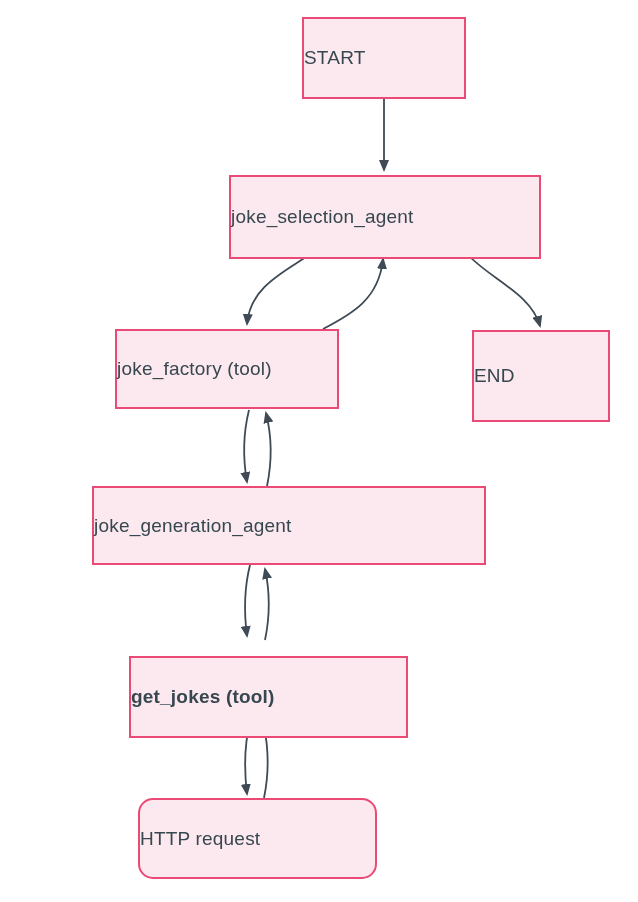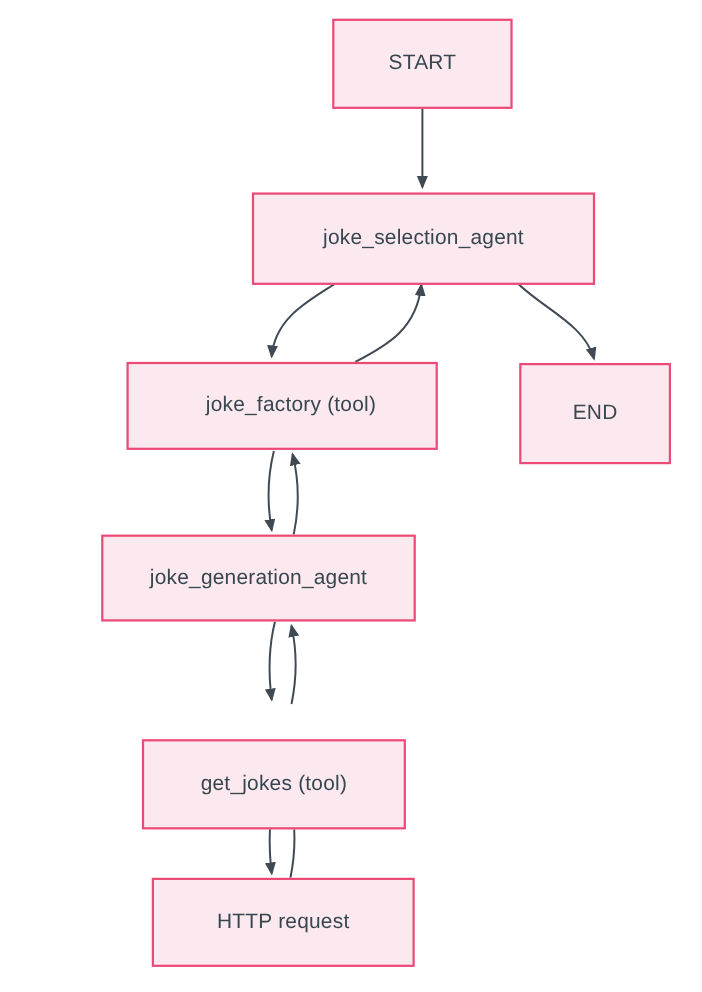--- a/index.html
+++ b/index.html
@@ -30,31 +30,31 @@
   .node {
     position: absolute;
     box-sizing: border-box;
     background: #fce8ef;
     border: 2px solid #ec4a76;
     color: #37474f;
     font-size: 19px;
     letter-spacing: 0.2px;
     display: flex;
     align-items: center;
-    justify-content: center;
+    justify-content: flex-start;
     text-align: center;
     white-space: nowrap;
   }
   .node-start                 { left: 302px; top: 17px;  width: 164px; height: 82px; }
   .node-joke-selection-agent  { left: 229px; top: 175px; width: 312px; height: 84px; }
-  .node-joke-factory          { left: 115px; top: 329px; width: 283px; height: 80px; padding-left: 16px; }
+  .node-joke-factory          { left: 115px; top: 329px; width: 224px; height: 80px; }
   .node-end                   { left: 472px; top: 330px; width: 138px; height: 92px; }
-  .node-joke-generation-agent { left: 92px;  top: 486px; width: 286px; height: 79px; }
-  .node-get-jokes             { left: 129px; top: 672px; width: 240px; height: 82px; }
-  .node-http-request          { left: 138px; top: 798px; width: 239px; height: 81px; }
+  .node-joke-generation-agent { left: 92px;  top: 486px; width: 394px; height: 79px; }
+  .node-get-jokes             { left: 129px; top: 656px; width: 279px; height: 82px; font-weight: bold; }
+  .node-http-request          { left: 138px; top: 798px; width: 239px; height: 81px; border-radius: 15px; }
 </style>
 </head>
 <body>
 
 <div class="canvas">
 
   <svg class="edge-layer" width="638" height="902" viewBox="0 0 638 902" xmlns="http://www.w3.org/2000/svg">
     <defs>
       <marker id="arrowhead" viewBox="0 0 12 10" markerWidth="12" markerHeight="10" refX="10" refY="5" orient="auto" markerUnits="userSpaceOnUse">
         <path d="M0,0 L12,5 L0,10 Z" fill="#3f4a54"></path>

